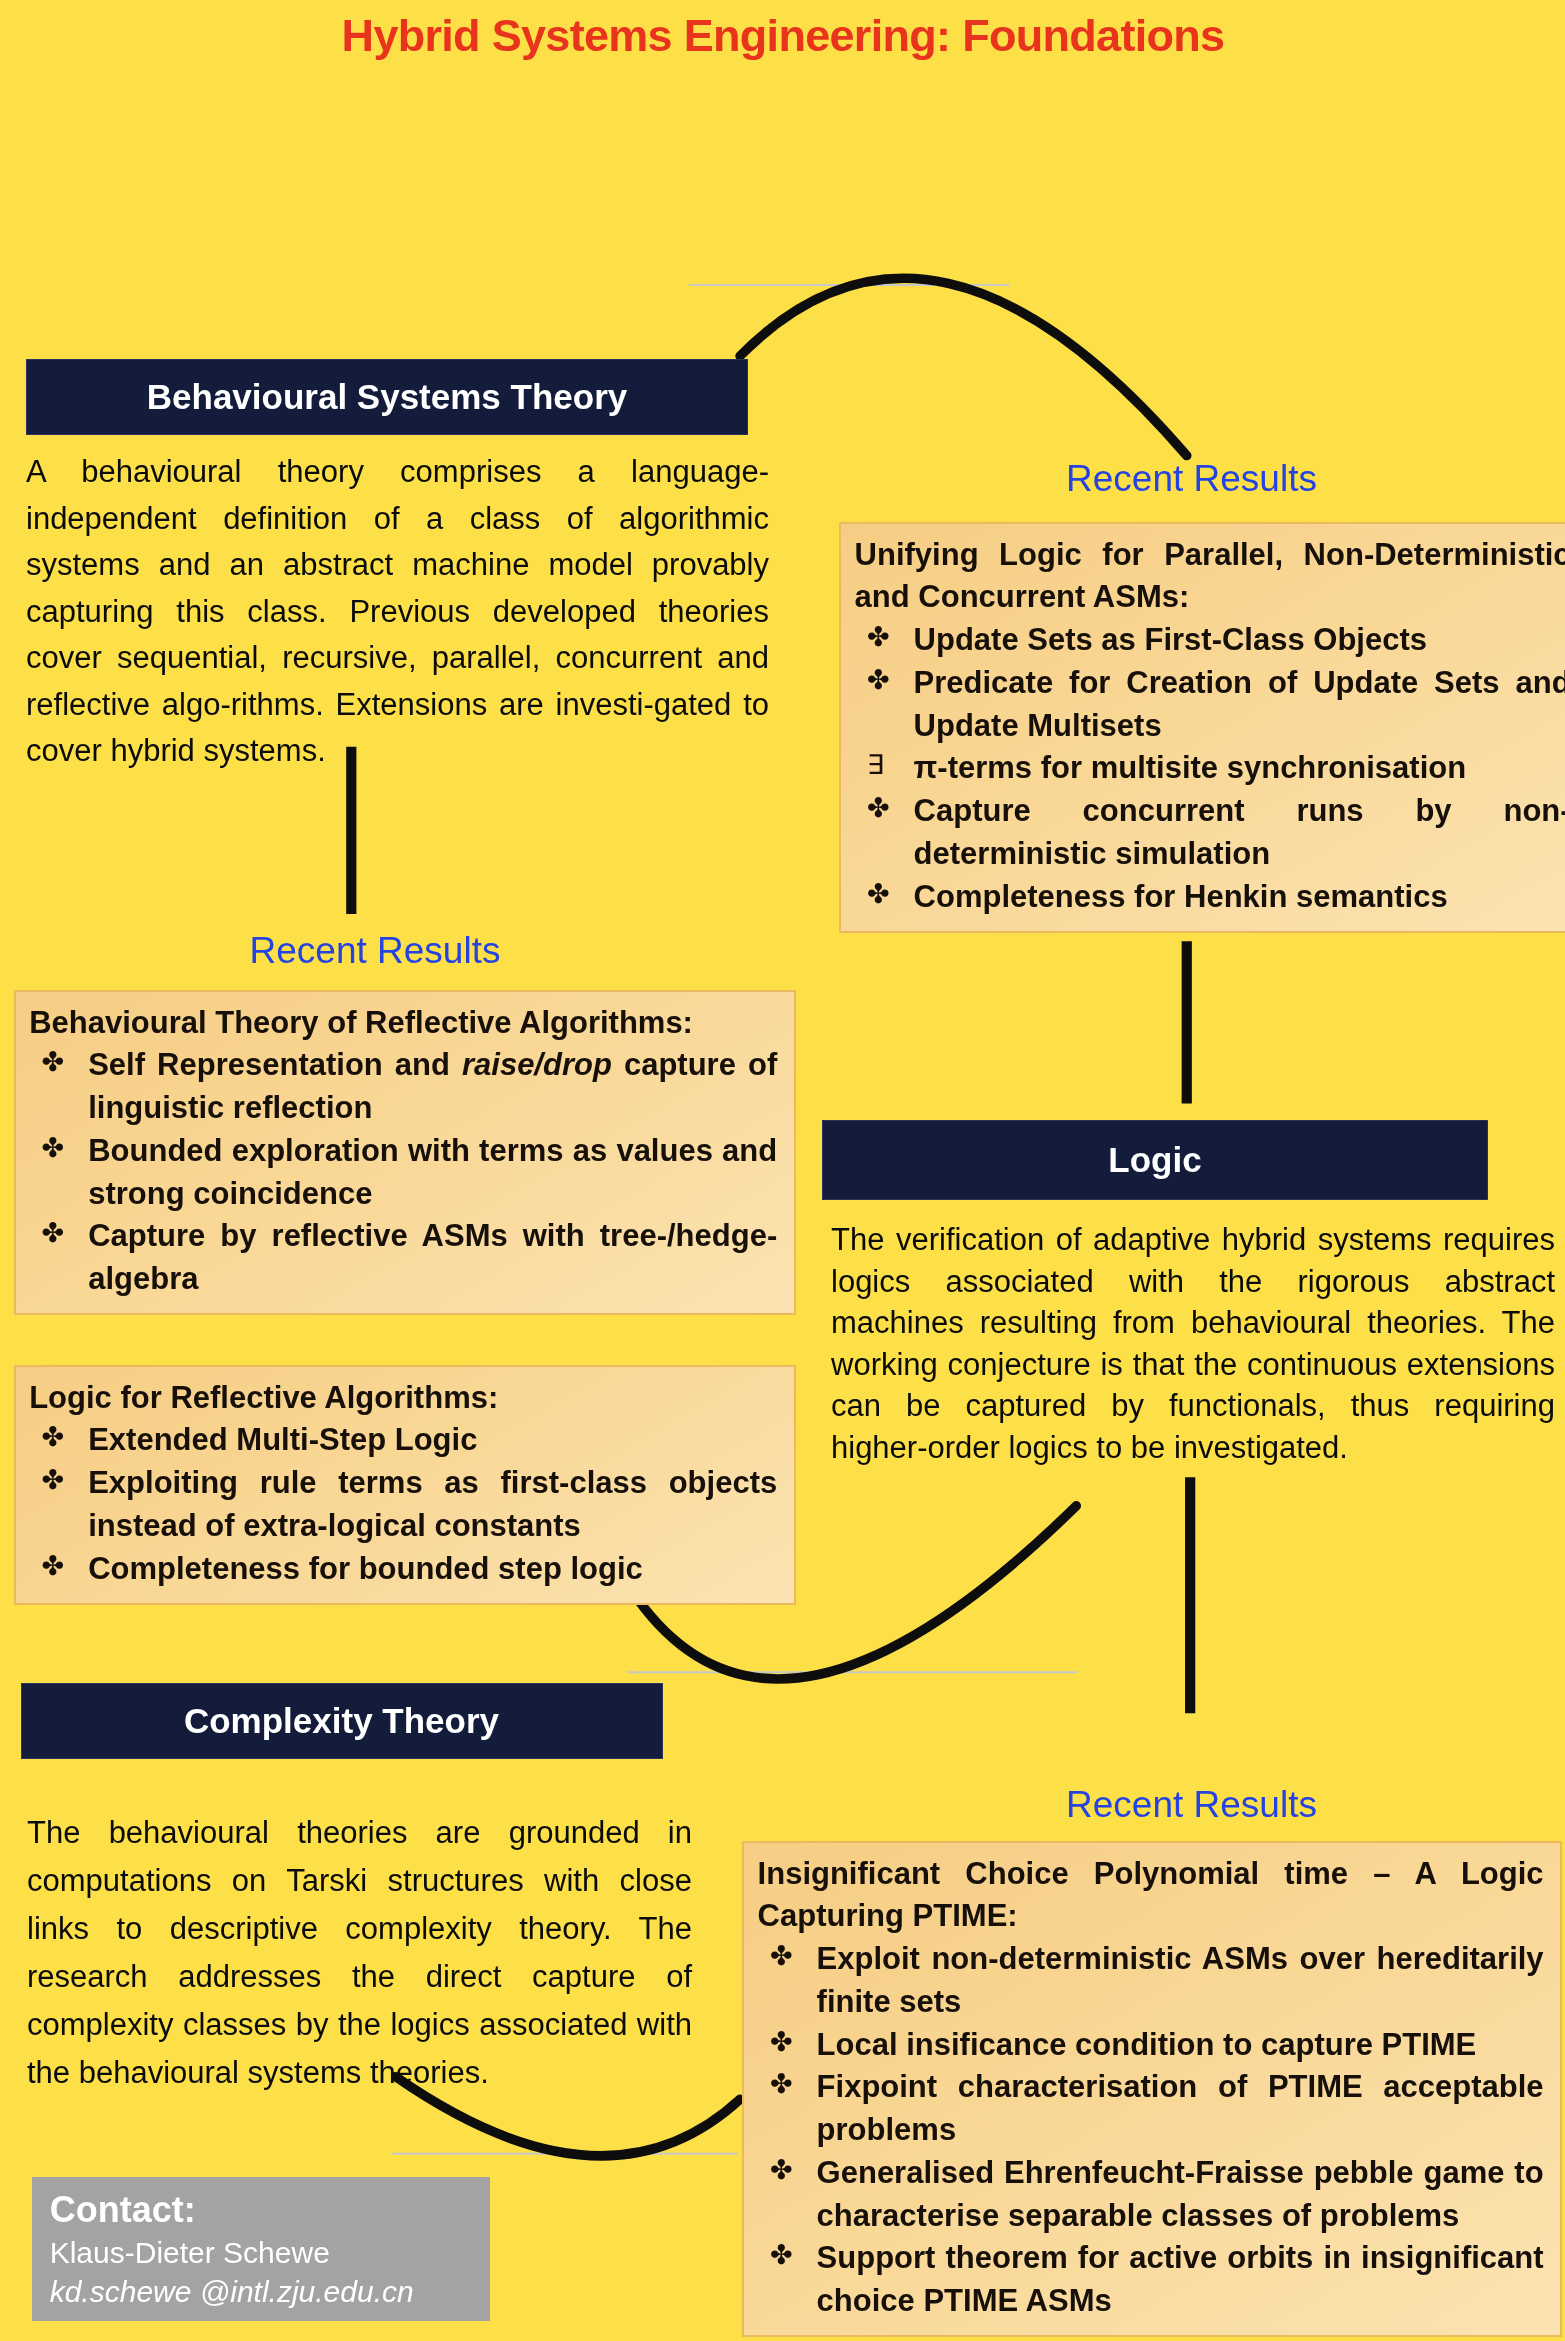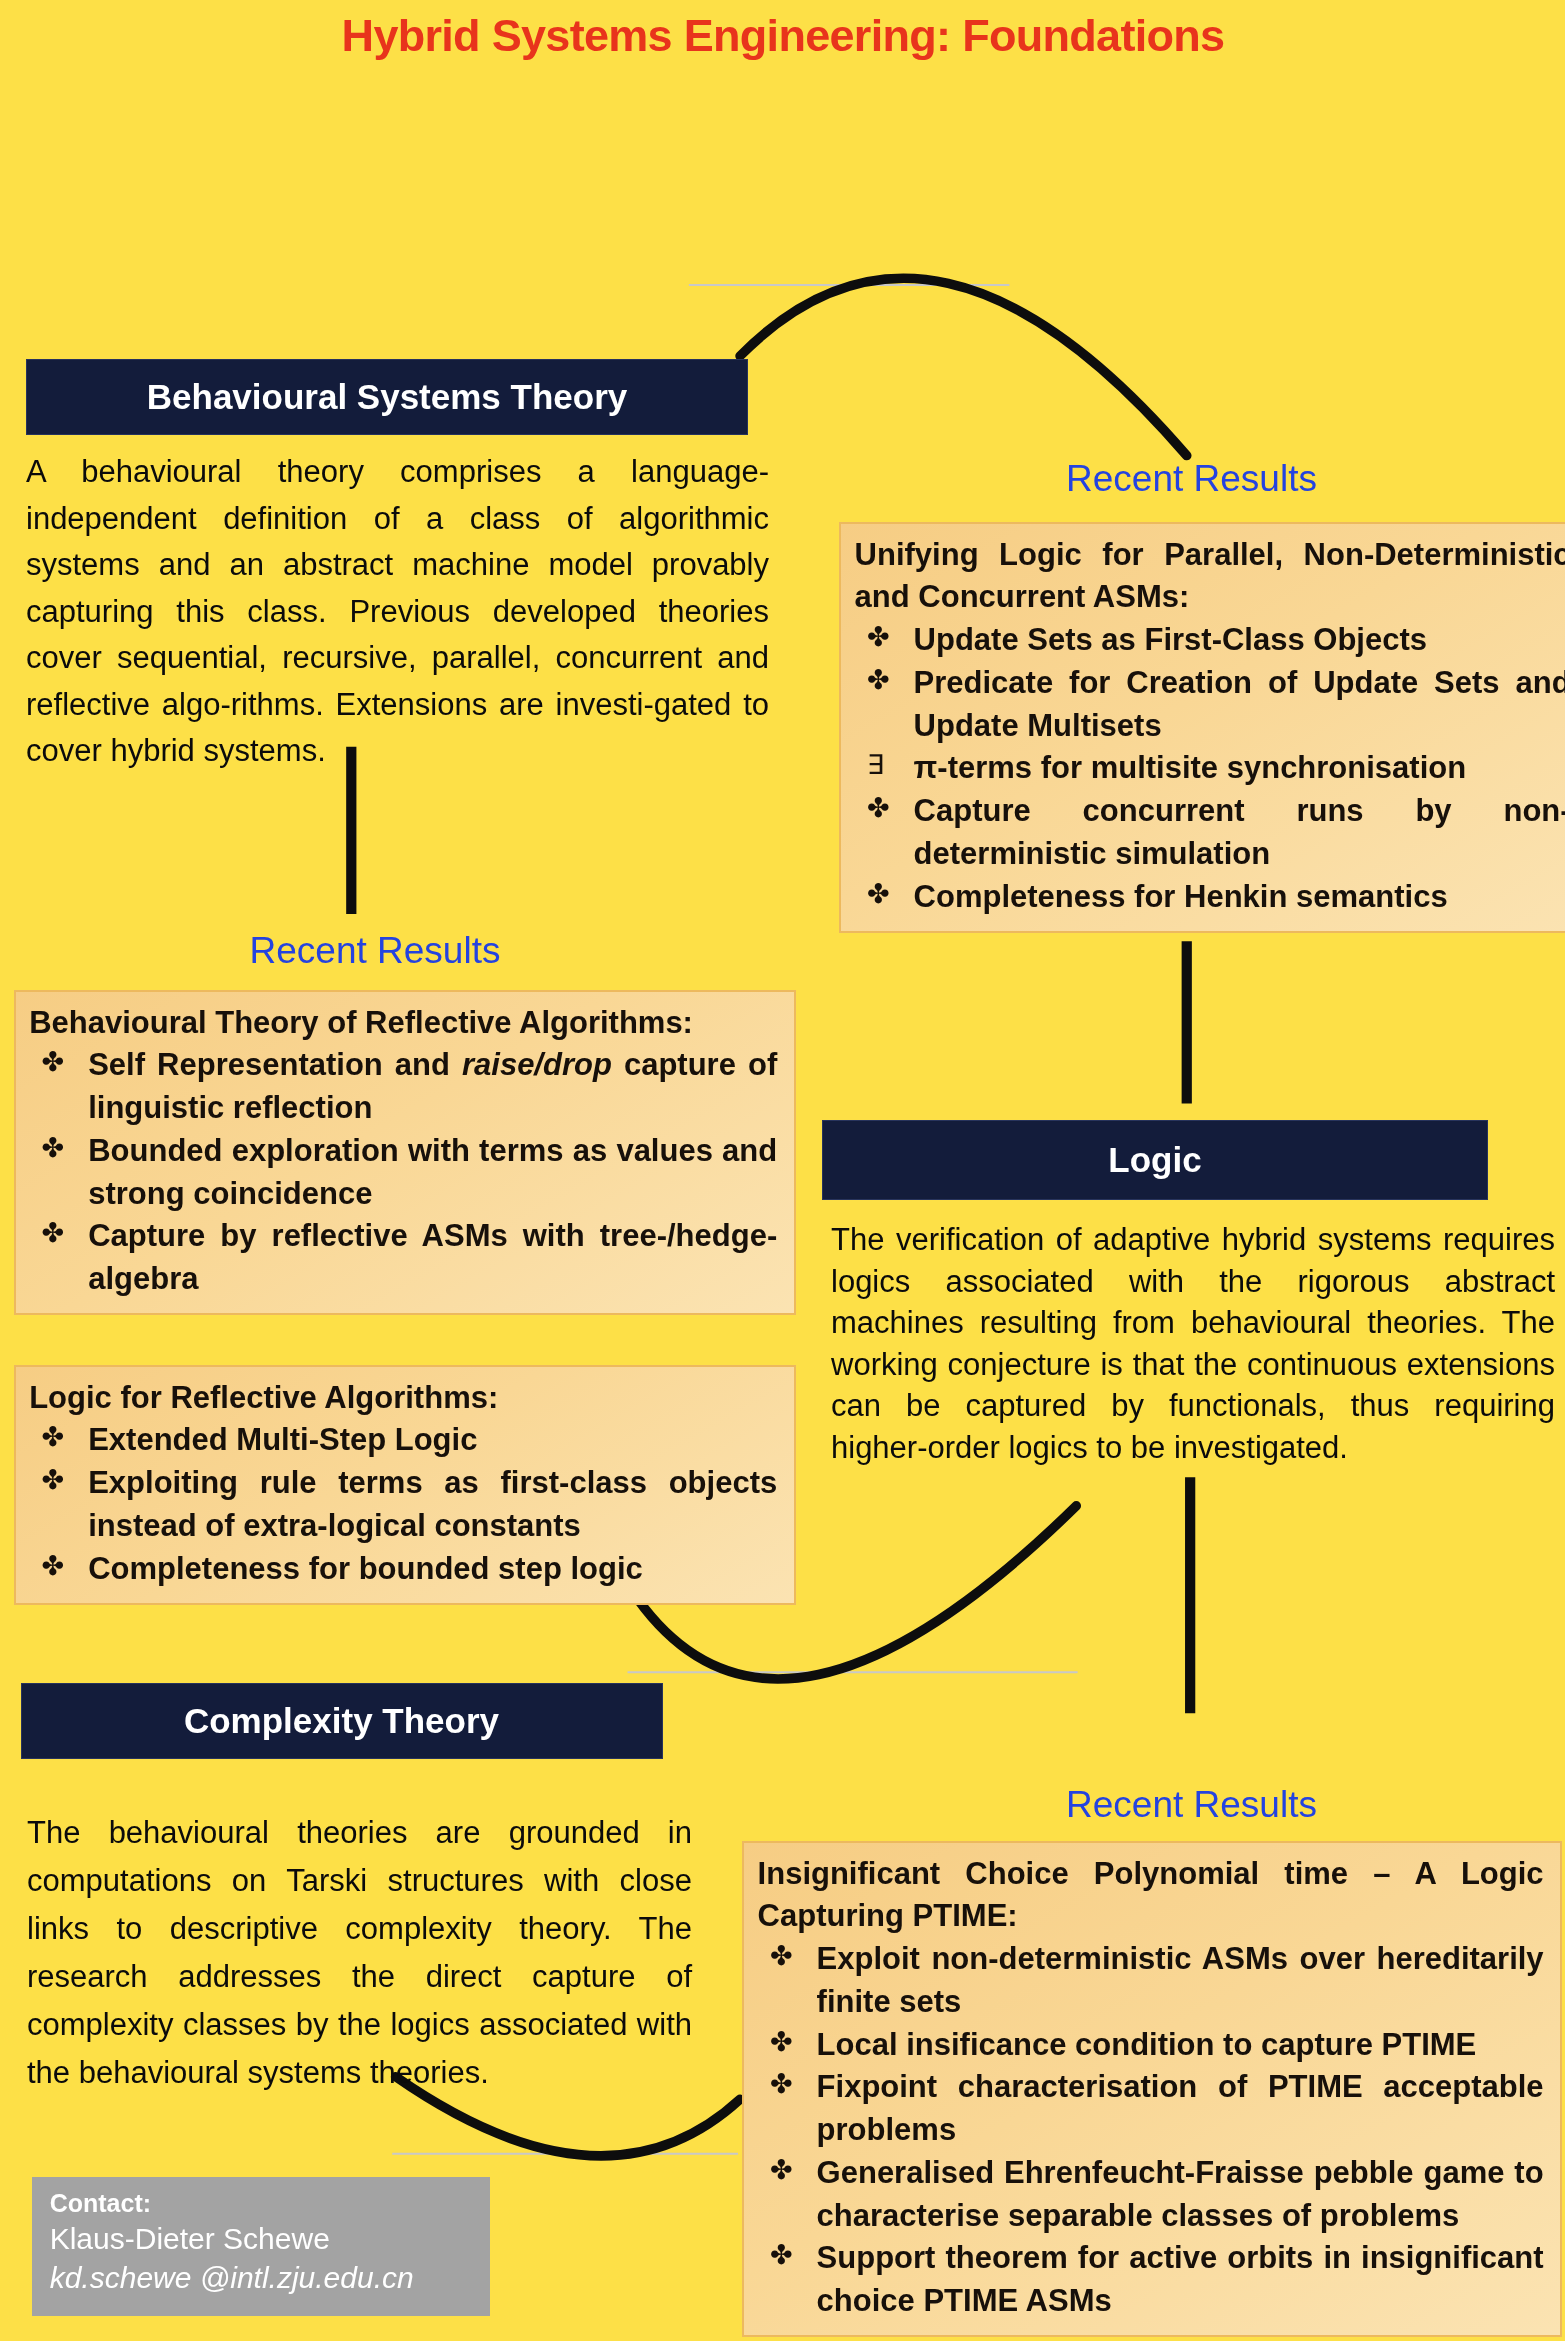--- a/index.html
+++ b/index.html
@@ -34,21 +34,21 @@
   }
   .obox-title { font-weight:bold; text-align:justify; line-height:1.38; }
   .obox ul { list-style:none; margin:0; padding:0; }
   .obox li { display:flex; line-height:1.38; }
   .obox .blt { flex:0 0 59px; padding-left:12.3px; font-size:27px; }
   .obox .btxt { flex:1; text-align:justify;font-weight:bold; }
   .contact-box {
     position:absolute; background:#A3A3A3; color:#ffffff; z-index:2;
     padding:9.5px 17.7px; line-height:1.3;
   }
-  .contact-label { font-size:25px; font-weight:bold; }
+  .contact-label { font-size:36px; font-weight:bold; }
   .contact-name  { font-size:30px; }
   .contact-email { font-size:30px; font-style:italic; }
 
   
   #hdr-behavioural { left:26px;  top:359px;  width:722px; height:76px; }
   #para-behavioural{ left:26px;  top:449px;  width:743px; line-height:1.5; }
   #rr-left         { left:0px;   top:930px; width:750px; }
   #box-reflective-theory { left:13.6px; top:990px; width:782px; min-height:308px; }
   #box-reflective-logic  { left:13.6px; top:1365px; width:782px; min-height:220px; }
   #hdr-complexity  { left:20.5px;  top:1683px; width:642px;  height:76px; }

